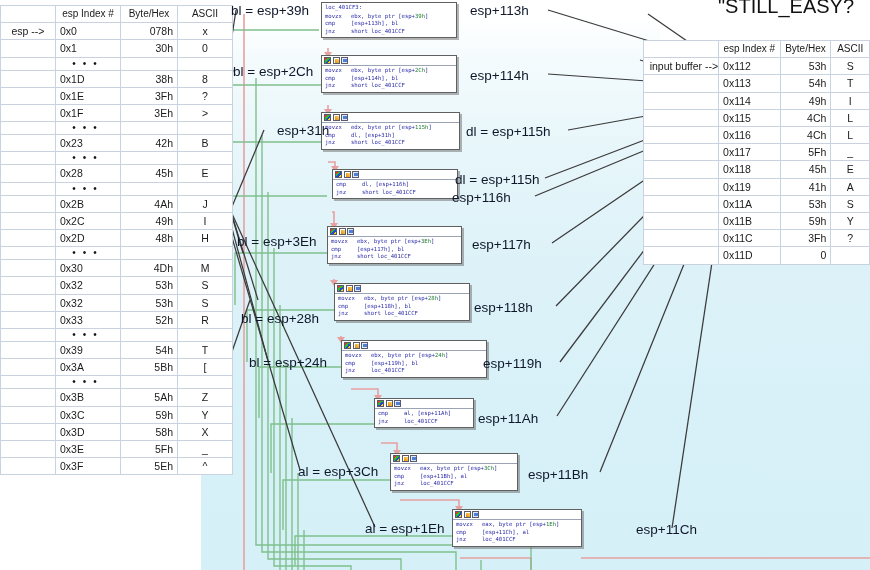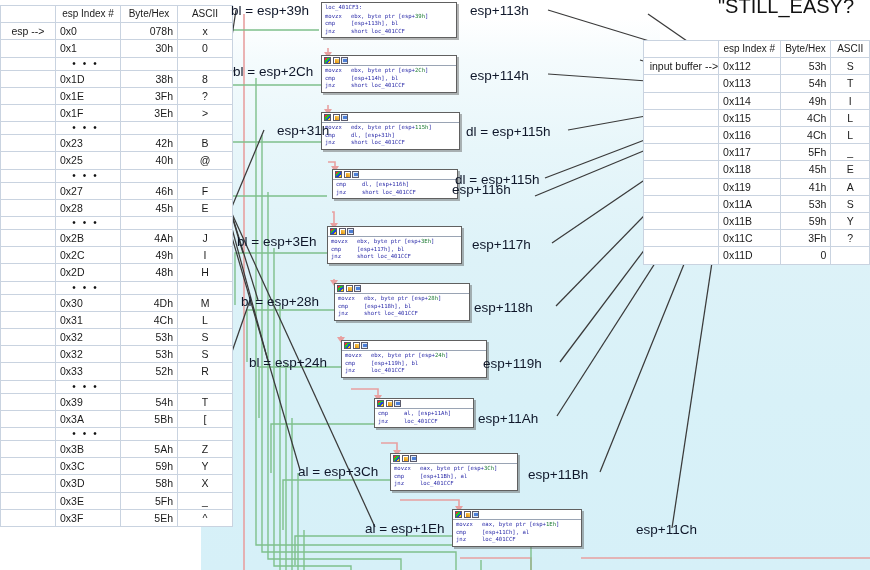--- a/index.html
+++ b/index.html
@@ -372,42 +372,30 @@
         </td>
         <td class="col-byte"></td>
         <td class="col-ascii"></td>
       </tr>
       <tr>
         <td class="col-esp"></td>
         <td class="col-idx">0x23</td>
         <td class="col-byte">42h</td>
         <td class="col-ascii">B</td>
       </tr>
-      <tr>
-        <td class="col-esp"></td>
-        <td class="col-idx">0x25</td>
-        <td class="col-byte">40h</td>
-        <td class="col-ascii">@</td>
-      </tr>
       <tr class="dots-row">
         <td class="col-esp"></td>
         <td class="col-idx">
           <span class="dots">•••</span>
         </td>
         <td class="col-byte"></td>
         <td class="col-ascii"></td>
       </tr>
       <tr>
         <td class="col-esp"></td>
-        <td class="col-idx">0x27</td>
-        <td class="col-byte">46h</td>
-        <td class="col-ascii">F</td>
-      </tr>
-      <tr>
-        <td class="col-esp"></td>
         <td class="col-idx">0x28</td>
         <td class="col-byte">45h</td>
         <td class="col-ascii">E</td>
       </tr>
       <tr class="dots-row">
         <td class="col-esp"></td>
         <td class="col-idx">
           <span class="dots">•••</span>
         </td>
         <td class="col-byte"></td>
@@ -437,26 +425,20 @@
           <span class="dots">•••</span>
         </td>
         <td class="col-byte"></td>
         <td class="col-ascii"></td>
       </tr>
       <tr>
         <td class="col-esp"></td>
         <td class="col-idx">0x30</td>
         <td class="col-byte">4Dh</td>
         <td class="col-ascii">M</td>
-      </tr>
-      <tr>
-        <td class="col-esp"></td>
-        <td class="col-idx">0x31</td>
-        <td class="col-byte">4Ch</td>
-        <td class="col-ascii">L</td>
       </tr>
       <tr>
         <td class="col-esp"></td>
         <td class="col-idx">0x32</td>
         <td class="col-byte">53h</td>
         <td class="col-ascii">S</td>
       </tr>
       <tr>
         <td class="col-esp"></td>
         <td class="col-idx">0x32</td>
@@ -613,28 +595,28 @@
         <td class="col-ascii"></td>
       </tr>
     </tbody>
 </table>
 
 <div id="ann-root">
     <div class="ann" style="left: 231px; top: 3px;">bl = esp+39h</div>
     <div class="ann" style="left: 233px; top: 64px;">bl = esp+2Ch</div>
     <div class="ann" style="left: 277px; top: 123px;">esp+31h</div>
     <div class="ann" style="left: 237px; top: 234px; text-align: right;">bl = esp+3Eh</div>
-    <div class="ann" style="left: 241px; top: 294px;">bl = esp+28h</div>
+    <div class="ann" style="left: 241px; top: 311px;">bl = esp+28h</div>
     <div class="ann" style="left: 249px; top: 355px;">bl = esp+24h</div>
     <div class="ann" style="left: 298px; top: 464px;">al = esp+3Ch</div>
     <div class="ann" style="left: 365px; top: 521px;">al = esp+1Eh</div>
     <div class="ann" style="left: 470px; top: 3px;">esp+113h</div>
     <div class="ann" style="left: 470px; top: 68px;">esp+114h</div>
     <div class="ann" style="left: 466px; top: 124px;">dl = esp+115h</div>
     <div class="ann" style="left: 455px; top: 172px;">dl = esp+115h</div>
-    <div class="ann" style="left: 452px; top: 182px;">esp+116h</div>
+    <div class="ann" style="left: 452px; top: 190px;">esp+116h</div>
     <div class="ann" style="left: 472px; top: 237px;">esp+117h</div>
     <div class="ann" style="left: 474px; top: 300px;">esp+118h</div>
     <div class="ann" style="left: 483px; top: 356px;">esp+119h</div>
     <div class="ann" style="left: 478px; top: 411px;">esp+11Ah</div>
     <div class="ann" style="left: 528px; top: 467px;">esp+11Bh</div>
     <div class="ann" style="left: 592px; top: 522px; margin-left: 44px;">esp+11Ch</div>
   </div>
 
 </body></html>

